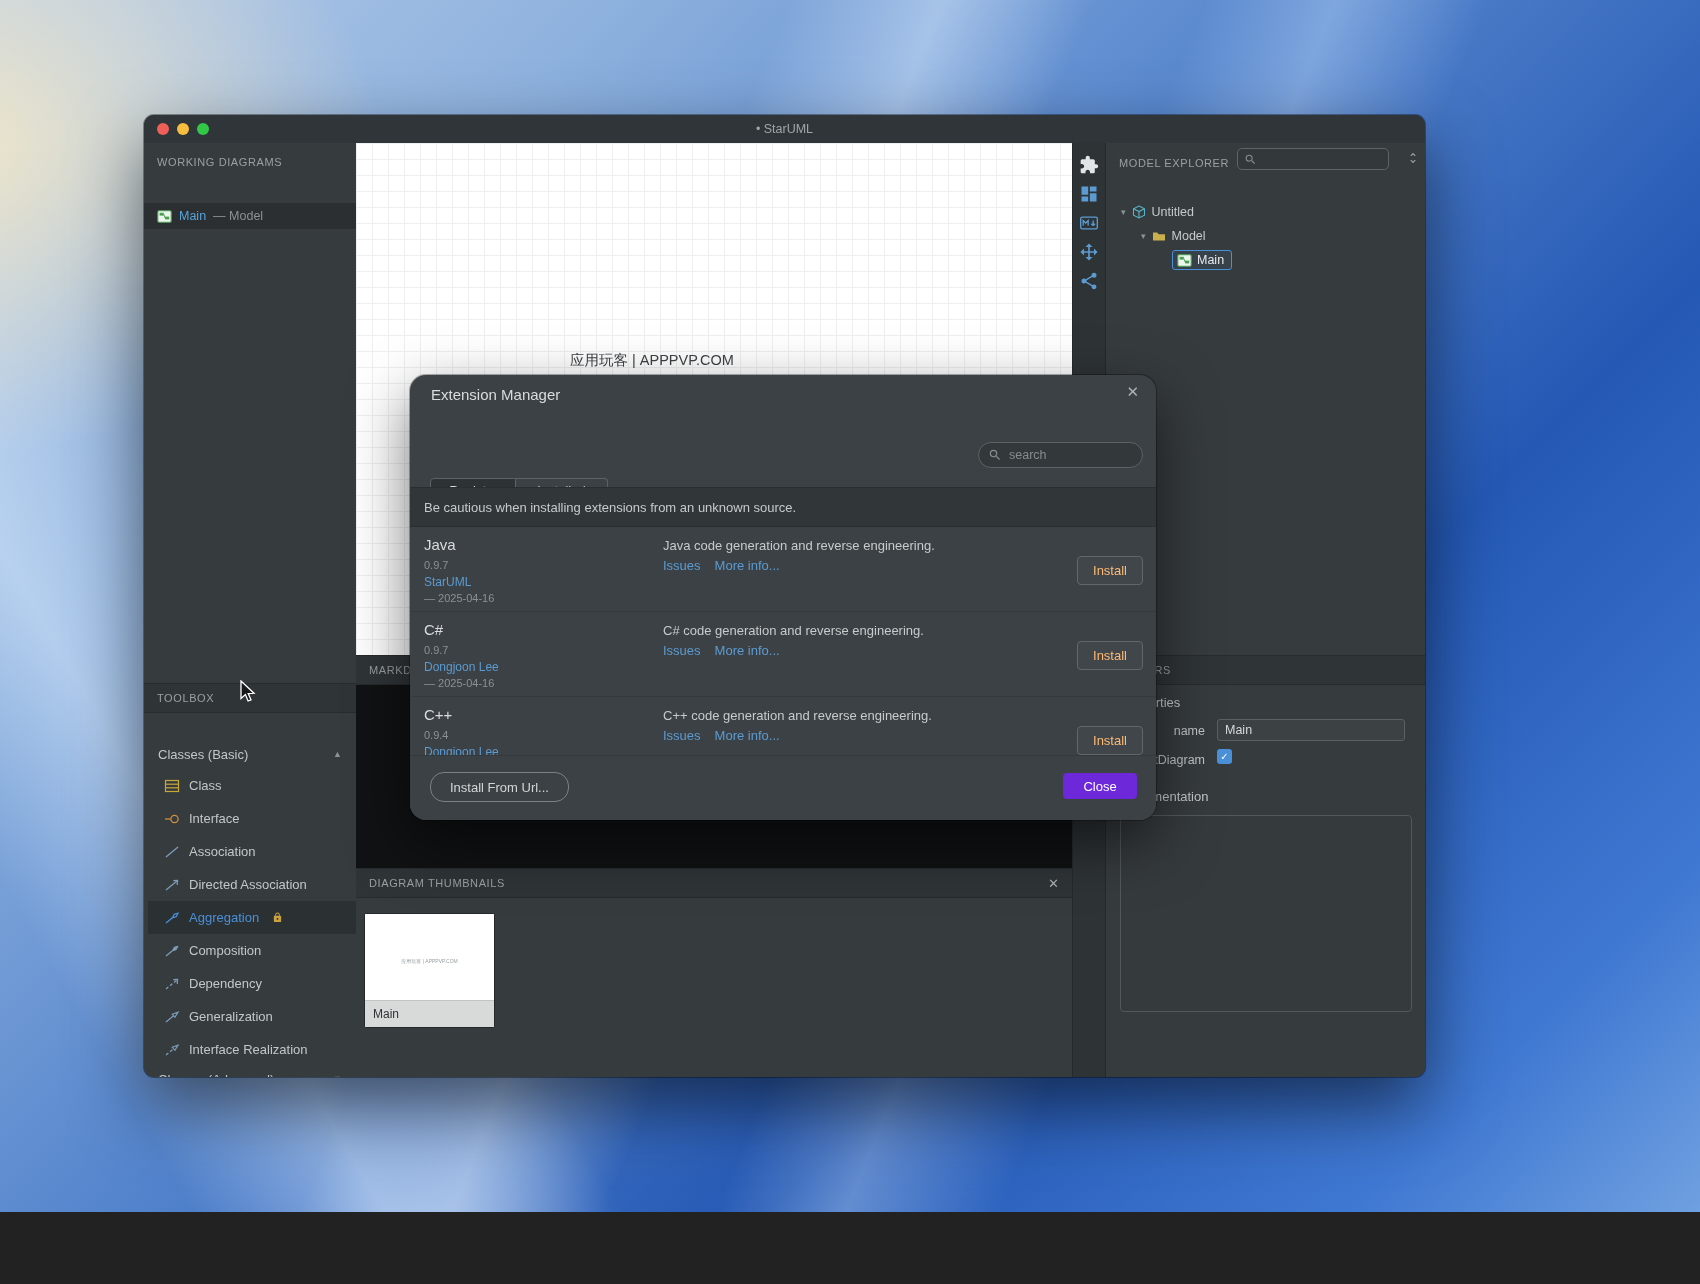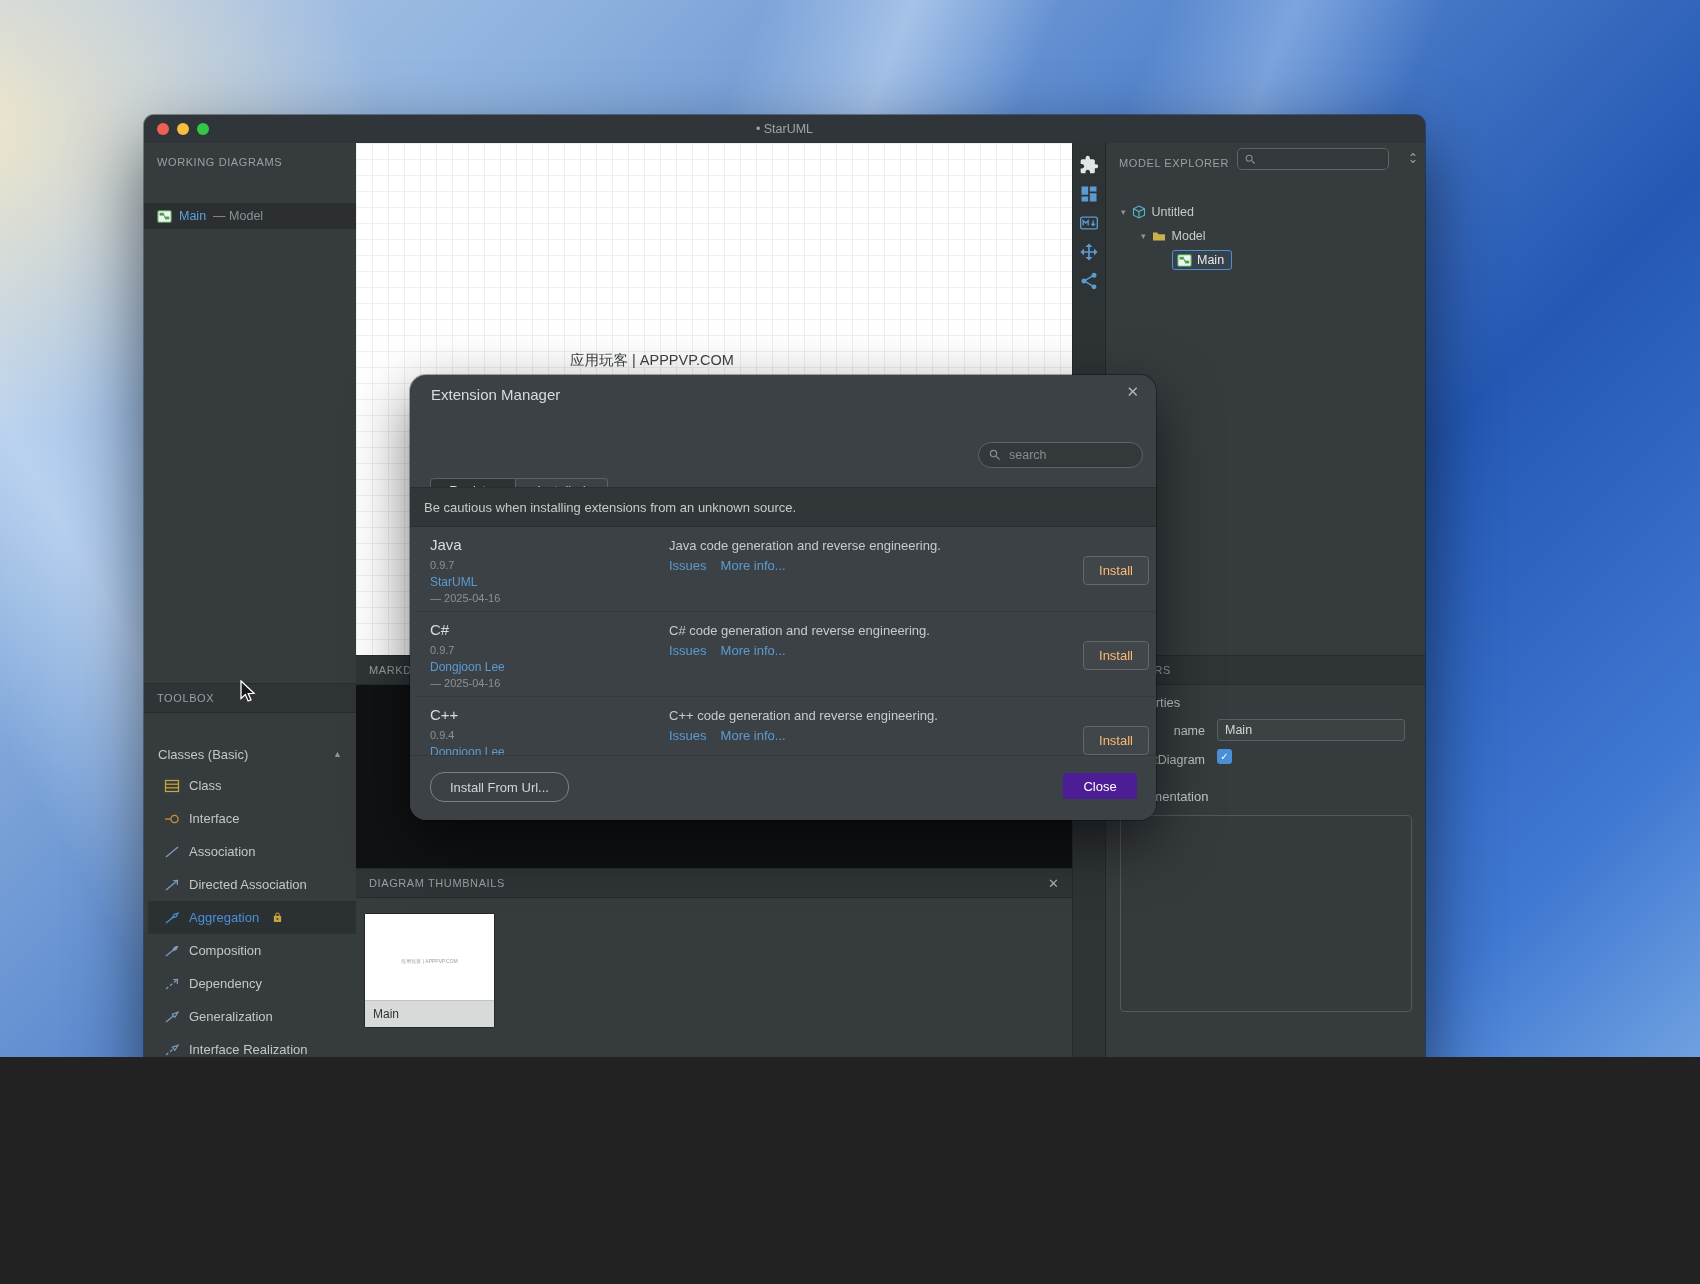--- a/index.html
+++ b/index.html
@@ -1,16 +1,16 @@
 <!DOCTYPE html>
 <html><head>
 <meta charset="utf-8">
 <style>
   html,body{margin:0;padding:0;background:#222;}
-  .desktop{position:relative;width:1700px;height:1057px;overflow:hidden;font-family:"Liberation Sans",sans-serif;
+  .desktop{position:relative;width:1700px;height:1212px;overflow:hidden;font-family:"Liberation Sans",sans-serif;
     background:
       radial-gradient(ellipse 720px 520px at -3% 12%, rgba(243,232,200,.95), rgba(243,232,200,0) 60%),
       linear-gradient(112deg, rgba(255,255,255,0) 36%, rgba(230,242,255,.45) 43%, rgba(255,255,255,0) 50%),
       linear-gradient(112deg, rgba(255,255,255,0) 55%, rgba(210,232,255,.35) 61%, rgba(255,255,255,0) 68%),
       linear-gradient(60deg, rgba(255,255,255,0) 8%, rgba(222,238,255,.5) 16%, rgba(255,255,255,0) 26%),
       linear-gradient(135deg, #b6cce9 0%, #8cb0dd 22%, #5585cd 45%, #2458b4 68%, #3f78d2 88%, #6fa0e0 100%);
   }
   
   .window{position:absolute;left:144px;top:115px;width:1281px;height:962px;background:#35393c;border-radius:10px;
     box-shadow:0 30px 70px rgba(0,0,0,.55), 0 0 0 1px rgba(0,0,0,.35);overflow:hidden;z-index:1;}
@@ -85,33 +85,33 @@
   .dlg-title{position:absolute;left:21px;top:11px;font-size:15px;color:#d9dcdd;}
   .dlg-close{position:absolute;right:17px;top:8px;font-size:15px;color:#b0b4b6;}
   .tabs{position:absolute;left:20px;top:67px;display:flex;}
   .tab{height:26px;line-height:24px;text-align:center;font-size:13px;border:1px solid #5c6265;box-sizing:border-box;margin-top:36px;}
   .tab.registry{width:86px;border-radius:4px 0 0 4px;background:#2d3235;color:#d8dbdc;}
   .tab.installed{width:92px;border-radius:0 4px 4px 0;border-left:none;color:#c2c6c8;}
   .dlg-search{position:absolute;right:13px;top:67px;width:165px;height:26px;border:1px solid #5c6265;border-radius:13px;background:#33383b;display:flex;align-items:center;gap:5px;padding-left:9px;box-sizing:border-box;}
   .dlg-search input{background:transparent;border:0;outline:0;font-size:12.5px;color:#cfd3d5;width:118px;font-family:inherit;}
   .dlg-search input::placeholder{color:#868c8f;}
   .warnbar{position:absolute;left:0;top:112px;width:100%;height:40px;background:#313639;border-top:1px solid #2a2e31;border-bottom:1px solid #2a2e31;box-sizing:border-box;display:flex;align-items:center;padding-left:14px;font-size:13px;color:#c6cacb;}
-  .extlist{position:absolute;left:0;top:152px;width:100%;height:228px;overflow:hidden;padding-left:6px;}
+  .extlist{position:absolute;left:0;top:152px;width:100%;height:228px;overflow:hidden;}
   .extrow{position:relative;height:85px;border-bottom:1px solid #343a3d;box-sizing:border-box;}
   .ext-name{position:absolute;left:14px;top:9px;font-size:15px;color:#dadcdd;}
   .ext-ver{position:absolute;left:14px;top:32px;font-size:11px;color:#8b9194;}
   .ext-author{position:absolute;left:14px;top:48px;font-size:12px;color:#5b9bd1;}
   .ext-date{position:absolute;left:14px;top:65px;font-size:11px;color:#8b9194;}
   .ext-desc{position:absolute;left:253px;top:11px;font-size:13px;color:#c7cbcc;}
   .ext-links{position:absolute;left:253px;top:31px;display:flex;gap:14px;font-size:13px;}
   .ext-links span{color:#5b9bd1;}
   .install-btn{position:absolute;left:667px;top:29px;width:64px;height:27px;background:#41464a;border:1px solid #626869;border-radius:4px;color:#fdba74;font-size:13px;display:flex;align-items:center;justify-content:center;}
   .dlg-footer{position:absolute;left:0;top:380px;width:100%;height:65px;background:#3c4145;border-top:1px solid #34393c;}
   .url-btn{position:absolute;left:20px;top:16px;height:28px;padding:0 19px;border:1px solid #7b8184;border-radius:14px;color:#d3d6d7;font-size:13px;display:flex;align-items:center;background:transparent;}
-  .close-btn{position:absolute;right:19px;top:17px;width:74px;height:26px;background:#4c1d95;border-radius:4px;color:#fff;font-size:13px;display:flex;align-items:center;justify-content:center;margin-left:40px;}
+  .close-btn{position:absolute;right:19px;top:17px;width:74px;height:26px;background:#6d28d9;border-radius:4px;color:#fff;font-size:13px;display:flex;align-items:center;justify-content:center;margin-left:40px;}
 
   .cursor{position:absolute;left:240px;top:680px;z-index:60;}
 </style>
 </head>
 <body>
 
 <div class="desktop">
 
   <div class="window">
 

